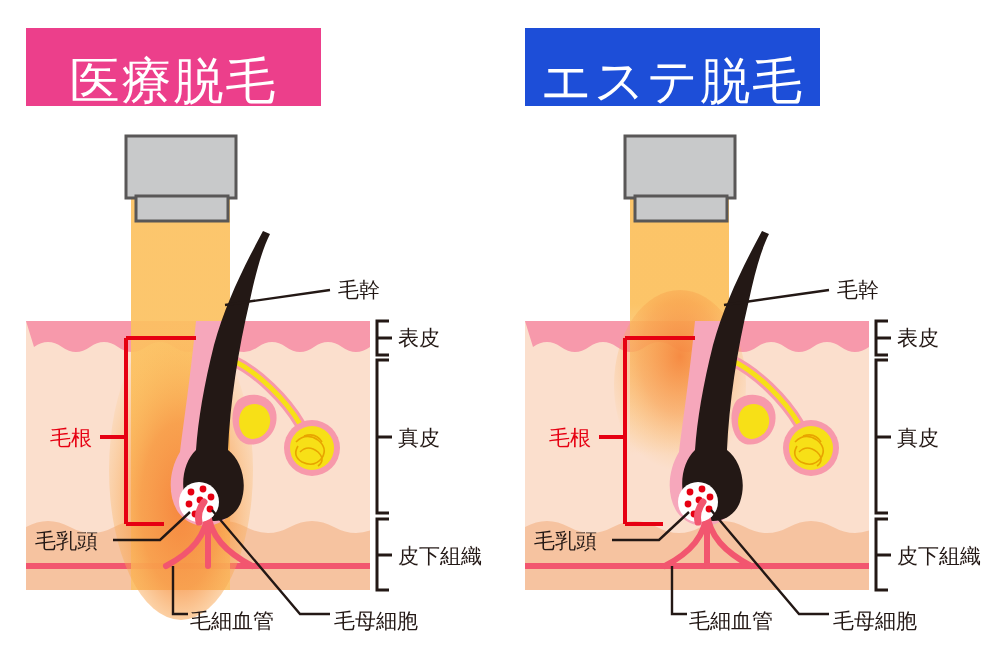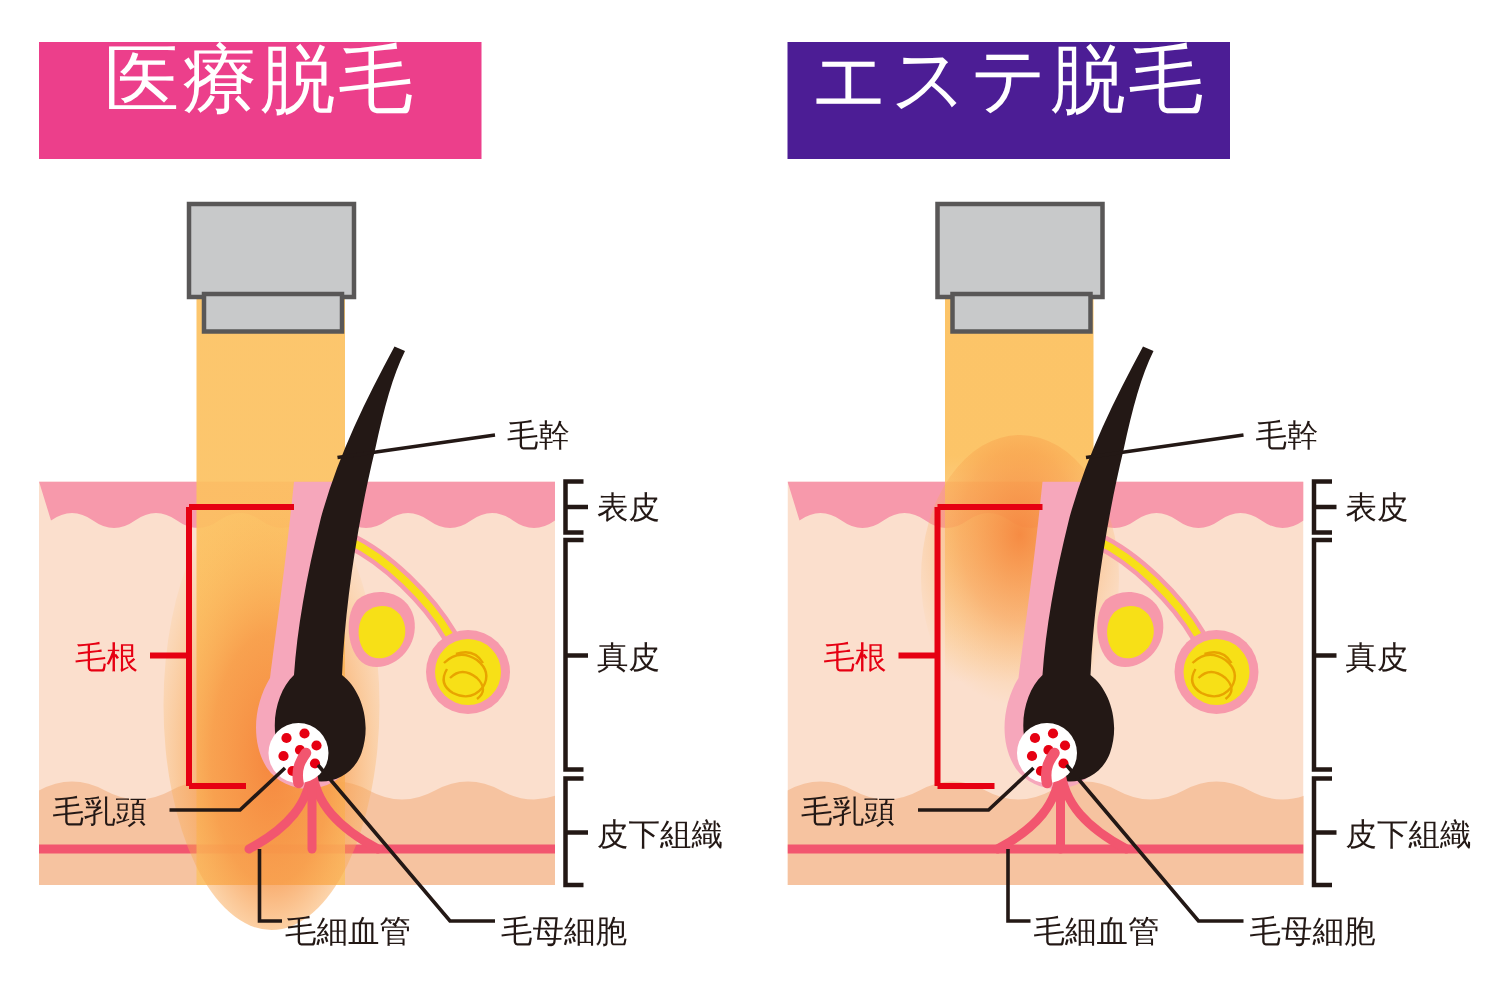--- a/index.html
+++ b/index.html
@@ -29,21 +29,21 @@
   #panel-left  { left: 0; }
   #panel-right { left: 499px; }
 
   .title-badge {
     position: absolute;
     left: 26px;
     top: 28px;
     width: 295px;
     height: 78px;
     display: flex;
-    align-items: flex-start;
+    align-items: flex-end;
     justify-content: center;
     box-sizing: border-box;
   }
   .title-text {
     color: #ffffff;
     font-size: 50px;
     line-height: 1;
     letter-spacing: 2px;
     font-family: "DejaVu Sans", "Liberation Sans", sans-serif;
     white-space: nowrap;
@@ -204,21 +204,21 @@
         <path d="M377,555 H392"></path>
       </g>
       <text class="lbl" x="398" y="345">表皮</text>
       <text class="lbl" x="398" y="445">真皮</text>
       <text class="lbl" x="398" y="563">皮下組織</text>
     </svg>
   </div>
 
   <div class="panel" id="panel-right">
 
-    <div class="title-badge" style="background:#4c1d95;">
+    <div class="title-badge" style="background:#1d4ed8;">
       <span class="title-text">エステ脱毛</span>
     </div>
 
     <svg class="diagram-svg" viewBox="0 0 498 672">
       <defs>
         <linearGradient id="beamGradR" x1="0" y1="0" x2="0" y2="1">
           <stop offset="0%" stop-color="#fcc160" stop-opacity="1"></stop>
           <stop offset="42%" stop-color="#fcc160" stop-opacity="1"></stop>
           <stop offset="70%" stop-color="#fcc160" stop-opacity="0.55"></stop>
           <stop offset="100%" stop-color="#fcc160" stop-opacity="0"></stop>

